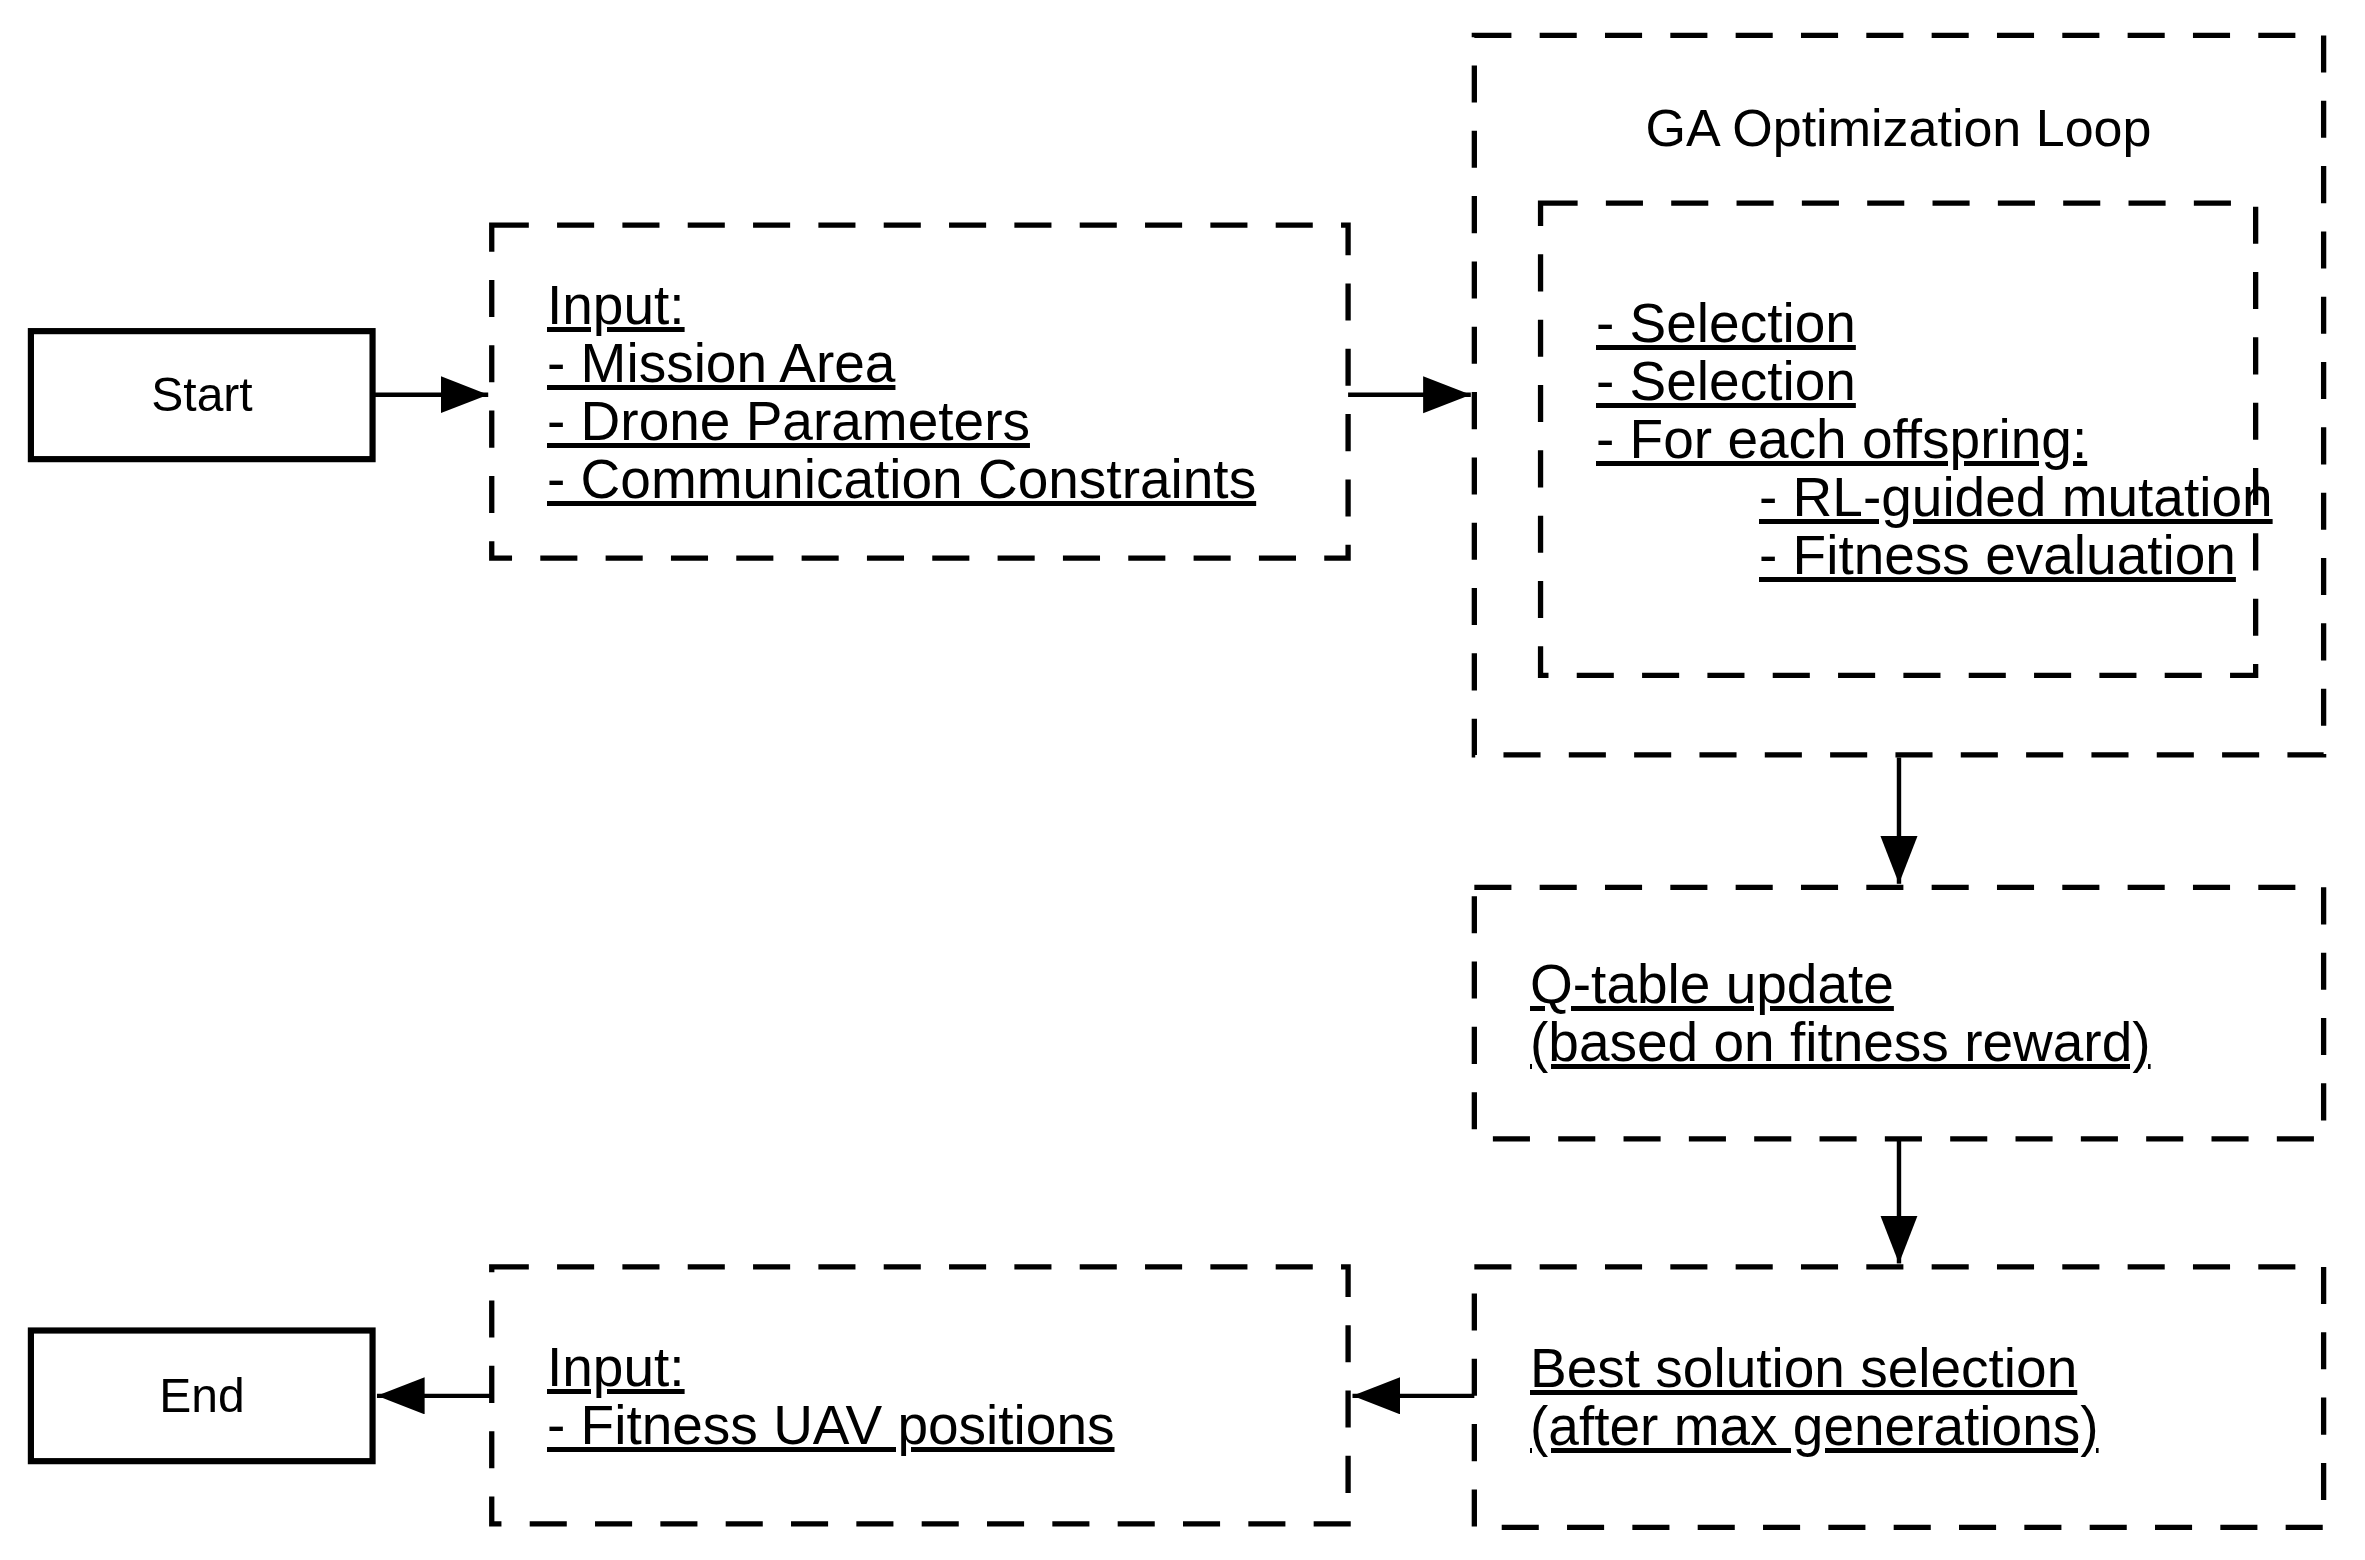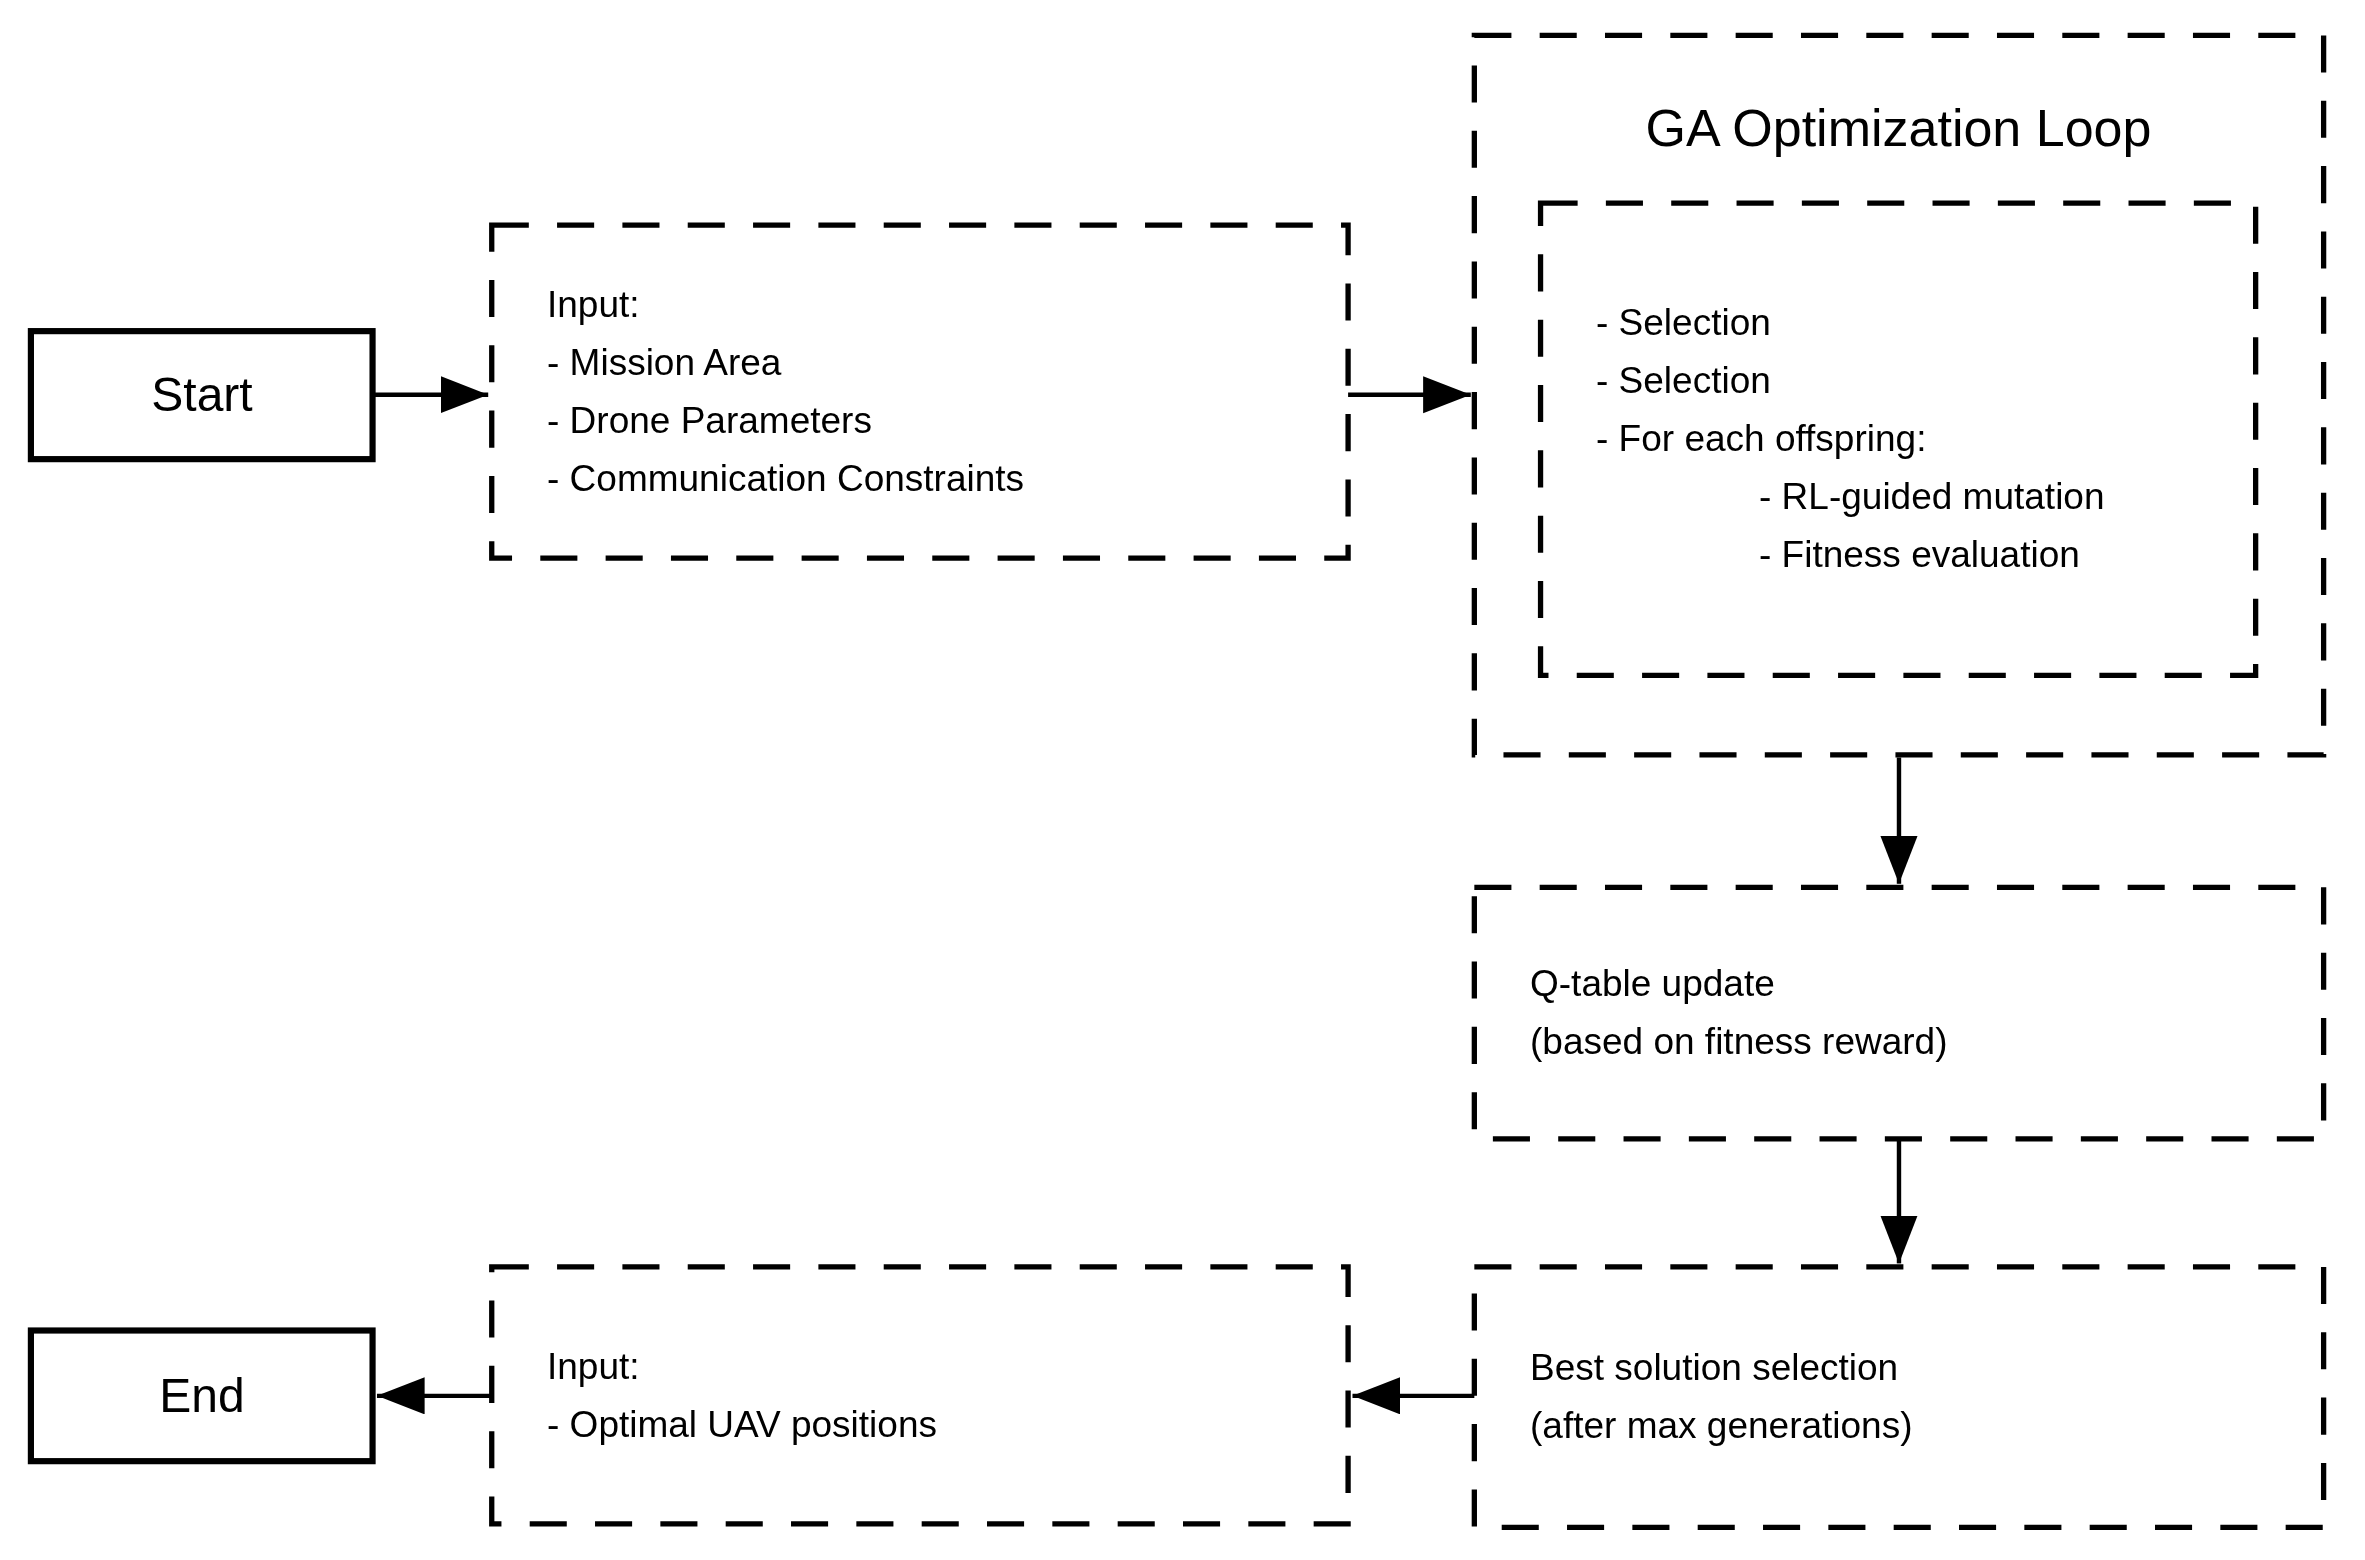--- a/index.html
+++ b/index.html
@@ -28,23 +28,24 @@
     justify-content: center;
     font-size: 48px;
     line-height: 1;
     white-space: nowrap;
   }
   .textblock {
     position: absolute;
     display: flex;
     flex-direction: column;
     justify-content: center;
-    font-size: 37px;
+    font-size: 55px;
     line-height: 58px;
     white-space: nowrap;
+    text-decoration: underline;
   }
   .textblock > div.indent {
     padding-left: 163px;
   }
   .ga-title {
     position: absolute;
     left: 1474px;
     top: 99px;
     width: 849px;
     height: 58px;
@@ -116,19 +117,19 @@
     <div>(based on fitness reward)</div>
   </div>
 
   <div class="textblock tb-best">
     <div>Best solution selection</div>
     <div>(after max generations)</div>
   </div>
 
   <div class="textblock tb-output">
     <div>Input:</div>
-    <div>- Optimal UAV positions</div>
+    <div>- Fitness UAV positions</div>
   </div>
 
   <div class="node-label lb-end">End</div>
 
 </div>
 
 
 </body></html>

